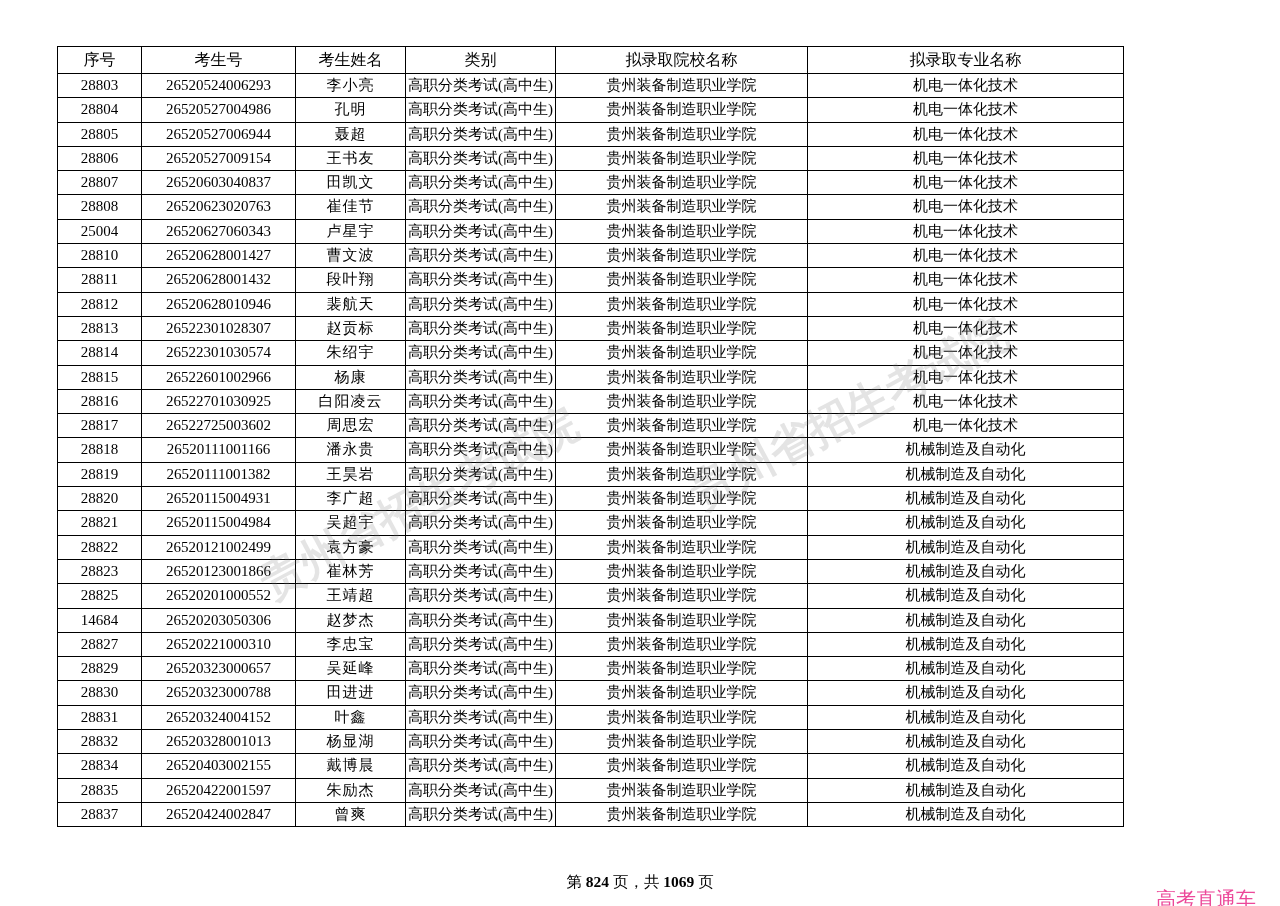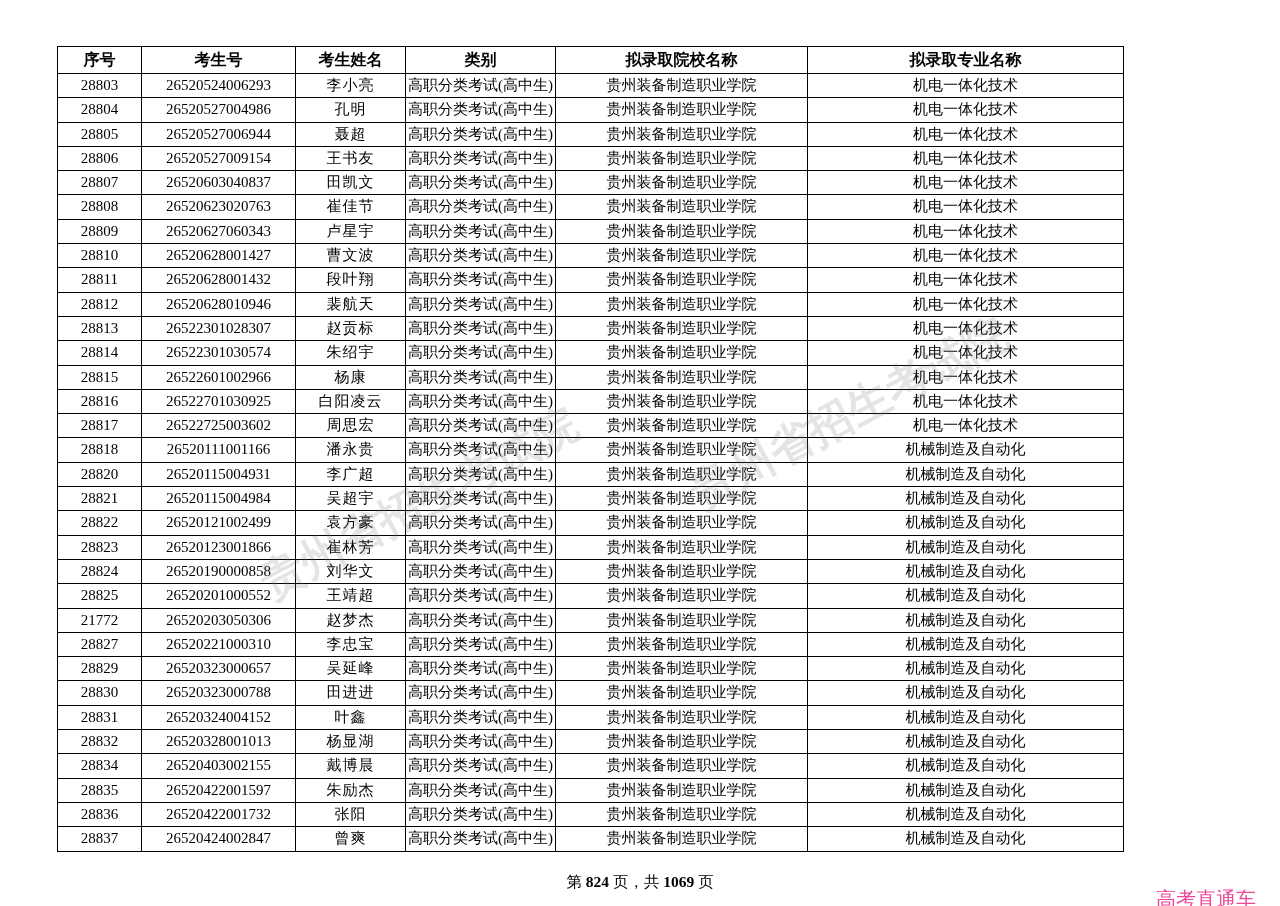--- a/index.html
+++ b/index.html
@@ -64,21 +64,21 @@
     vertical-align: middle;
     padding: 0;
     height: 23.3px;
     line-height: 23.3px;
     font-size: 15px;
     white-space: nowrap;
     overflow: hidden;
   }
   table.reg th {
     font-size: 16px;
-    font-weight: bold;
+    font-weight: normal;
     height: 26px;
     line-height: 26px;
   }
   col.c0 { width: 84px; }
   col.c1 { width: 154px; }
   col.c2 { width: 110px; }
   col.c3 { width: 150px; }
   col.c4 { width: 252px; }
   col.c5 { width: 316px; }
 
@@ -179,21 +179,21 @@
         </tr>
         <tr>
           <td class="idx">28808</td>
           <td class="exam-id">26520623020763</td>
           <td class="name">崔佳节</td>
           <td class="cat">高职分类考试(高中生)</td>
           <td class="school">贵州装备制造职业学院</td>
           <td class="major">机电一体化技术</td>
         </tr>
         <tr>
-          <td class="idx">28809</td>
+          <td class="idx">25004</td>
           <td class="exam-id">26520627060343</td>
           <td class="name">卢星宇</td>
           <td class="cat">高职分类考试(高中生)</td>
           <td class="school">贵州装备制造职业学院</td>
           <td class="major">机电一体化技术</td>
         </tr>
         <tr>
           <td class="idx">28810</td>
           <td class="exam-id">26520628001427</td>
           <td class="name">曹文波</td>
@@ -259,20 +259,28 @@
         </tr>
         <tr>
           <td class="idx">28818</td>
           <td class="exam-id">26520111001166</td>
           <td class="name">潘永贵</td>
           <td class="cat">高职分类考试(高中生)</td>
           <td class="school">贵州装备制造职业学院</td>
           <td class="major">机械制造及自动化</td>
         </tr>
         <tr>
+          <td class="idx">28819</td>
+          <td class="exam-id">26520111001382</td>
+          <td class="name">王昊岩</td>
+          <td class="cat">高职分类考试(高中生)</td>
+          <td class="school">贵州装备制造职业学院</td>
+          <td class="major">机械制造及自动化</td>
+        </tr>
+        <tr>
           <td class="idx">28820</td>
           <td class="exam-id">26520115004931</td>
           <td class="name">李广超</td>
           <td class="cat">高职分类考试(高中生)</td>
           <td class="school">贵州装备制造职业学院</td>
           <td class="major">机械制造及自动化</td>
         </tr>
         <tr>
           <td class="idx">28821</td>
           <td class="exam-id">26520115004984</td>
@@ -291,37 +299,29 @@
         </tr>
         <tr>
           <td class="idx">28823</td>
           <td class="exam-id">26520123001866</td>
           <td class="name">崔林芳</td>
           <td class="cat">高职分类考试(高中生)</td>
           <td class="school">贵州装备制造职业学院</td>
           <td class="major">机械制造及自动化</td>
         </tr>
         <tr>
-          <td class="idx">28824</td>
-          <td class="exam-id">26520190000858</td>
-          <td class="name">刘华文</td>
-          <td class="cat">高职分类考试(高中生)</td>
-          <td class="school">贵州装备制造职业学院</td>
-          <td class="major">机械制造及自动化</td>
-        </tr>
-        <tr>
           <td class="idx">28825</td>
           <td class="exam-id">26520201000552</td>
           <td class="name">王靖超</td>
           <td class="cat">高职分类考试(高中生)</td>
           <td class="school">贵州装备制造职业学院</td>
           <td class="major">机械制造及自动化</td>
         </tr>
         <tr>
-          <td class="idx">21772</td>
+          <td class="idx">14684</td>
           <td class="exam-id">26520203050306</td>
           <td class="name">赵梦杰</td>
           <td class="cat">高职分类考试(高中生)</td>
           <td class="school">贵州装备制造职业学院</td>
           <td class="major">机械制造及自动化</td>
         </tr>
         <tr>
           <td class="idx">28827</td>
           <td class="exam-id">26520221000310</td>
           <td class="name">李忠宝</td>
@@ -366,28 +366,20 @@
           <td class="exam-id">26520403002155</td>
           <td class="name">戴博晨</td>
           <td class="cat">高职分类考试(高中生)</td>
           <td class="school">贵州装备制造职业学院</td>
           <td class="major">机械制造及自动化</td>
         </tr>
         <tr>
           <td class="idx">28835</td>
           <td class="exam-id">26520422001597</td>
           <td class="name">朱励杰</td>
-          <td class="cat">高职分类考试(高中生)</td>
-          <td class="school">贵州装备制造职业学院</td>
-          <td class="major">机械制造及自动化</td>
-        </tr>
-        <tr>
-          <td class="idx">28836</td>
-          <td class="exam-id">26520422001732</td>
-          <td class="name">张阳</td>
           <td class="cat">高职分类考试(高中生)</td>
           <td class="school">贵州装备制造职业学院</td>
           <td class="major">机械制造及自动化</td>
         </tr>
         <tr>
           <td class="idx">28837</td>
           <td class="exam-id">26520424002847</td>
           <td class="name">曾爽</td>
           <td class="cat">高职分类考试(高中生)</td>
           <td class="school">贵州装备制造职业学院</td>

